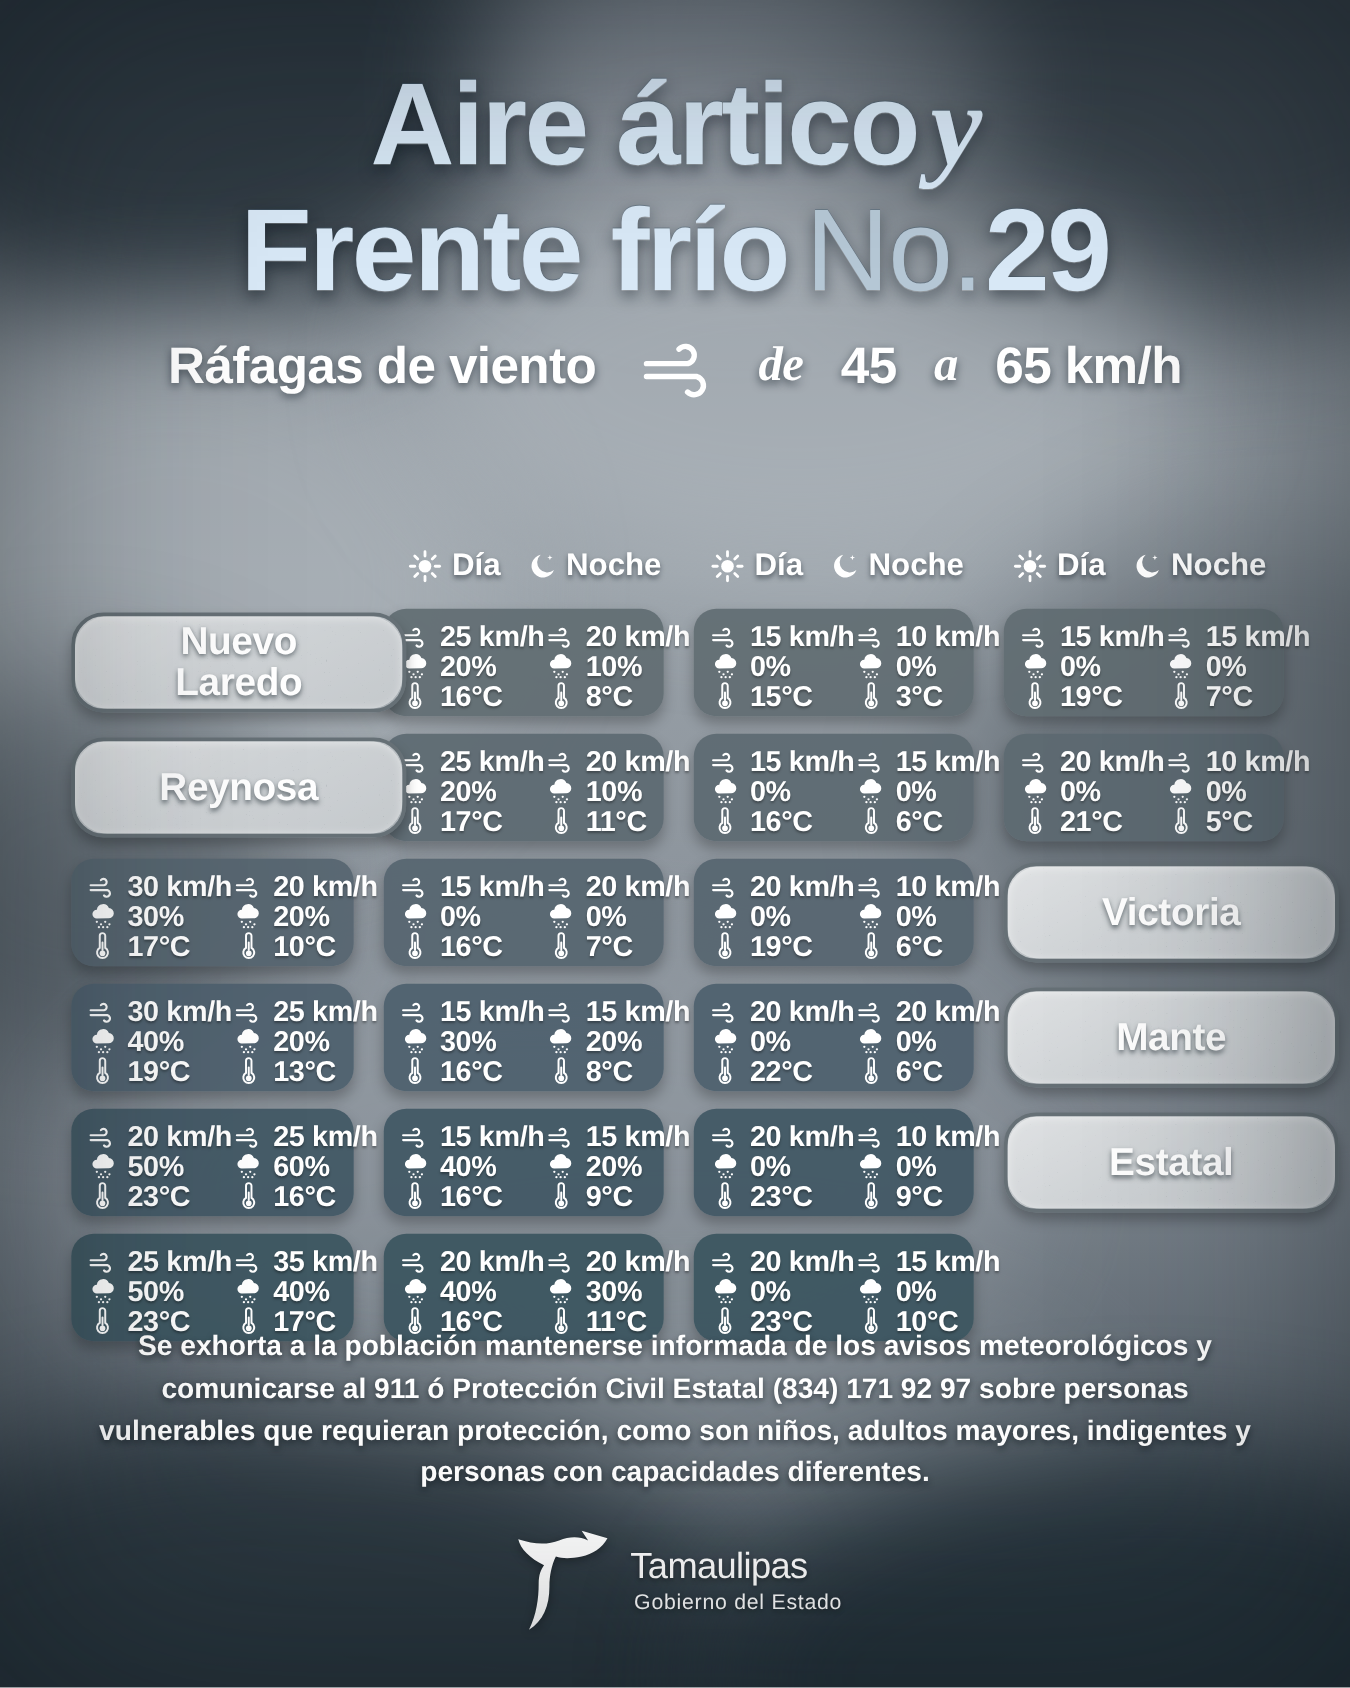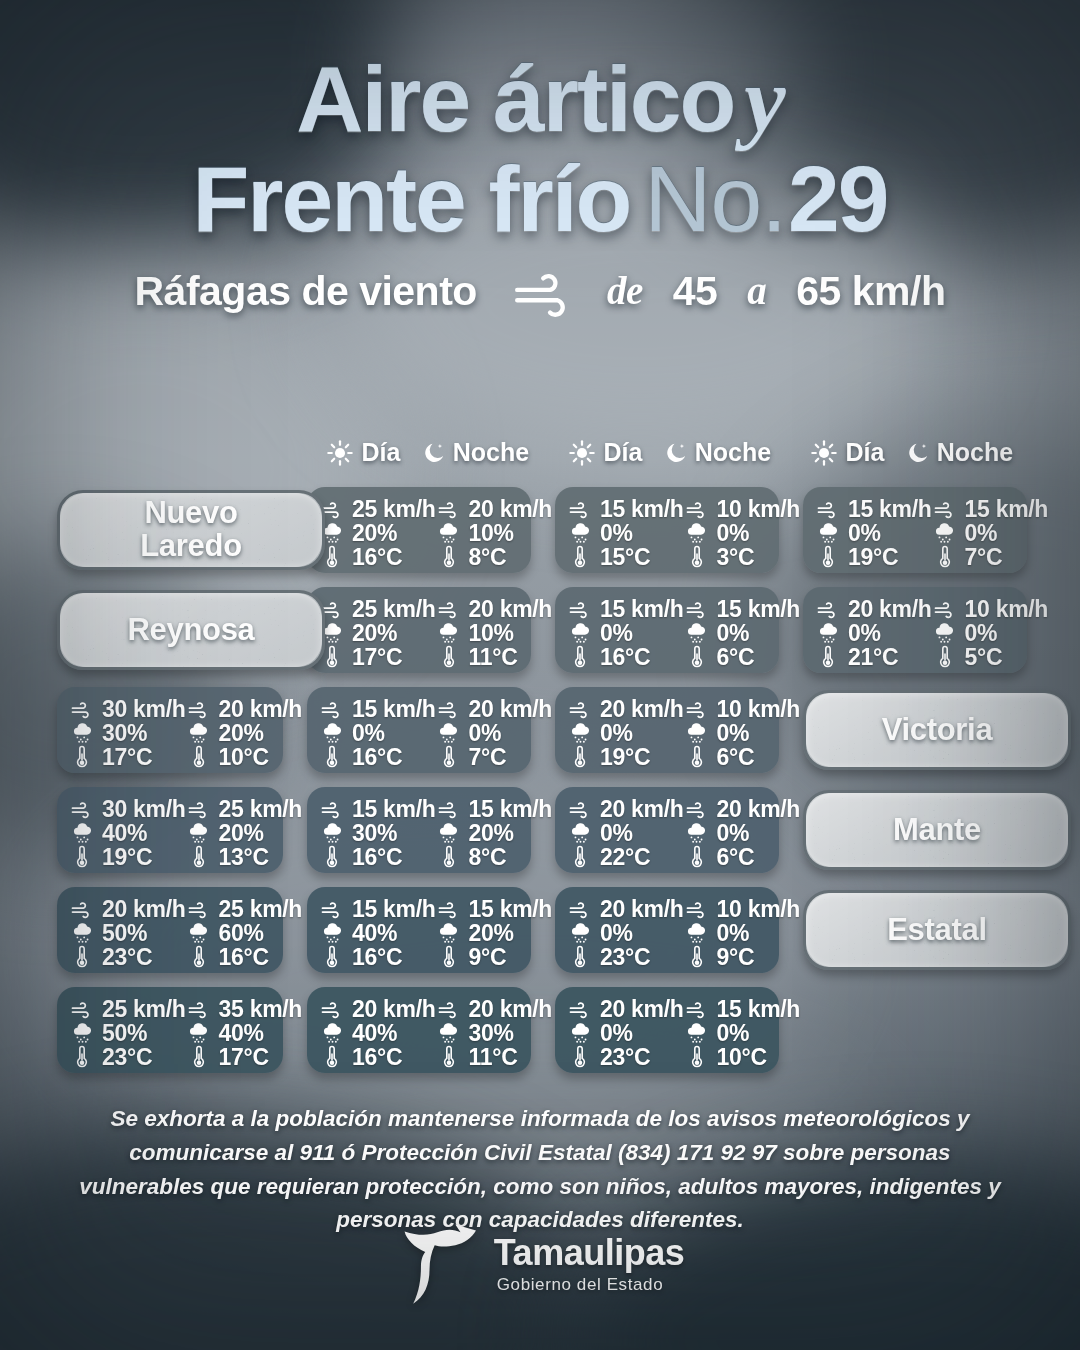--- a/index.html
+++ b/index.html
@@ -58,31 +58,31 @@
   .fc-col{flex:1;display:flex;flex-direction:column;justify-content:space-between;padding:2px 0;}
   .fc-line{display:flex;align-items:center;gap:7px;height:24px;}
   .fc-icon{width:26px;display:flex;align-items:center;justify-content:center;flex:0 0 26px;}
   .fc-icon svg{display:block;}
   .fc-val{font-size:23px;font-weight:700;color:#fff;letter-spacing:-0.3px;white-space:nowrap;
     text-shadow:0 1px 2px rgba(0,0,0,.35);}
 
   .grain{position:absolute;inset:0;width:100%;height:100%;opacity:.45;pointer-events:none;border-radius:inherit;}
 
   
-  .footer{position:absolute;left:78px;top:1102px;width:924px;text-align:center;font-style:italic;}
+  .footer{position:absolute;left:78px;top:1060px;width:924px;text-align:center;}
   .footer p{margin:0;color:#fff;font-size:22.5px;font-weight:600;line-height:1.5;
     text-shadow:0 2px 5px rgba(10,18,24,.6);}
   .footer .b{font-weight:800;}
 
   
   .logo{position:absolute;left:0;top:1222px;width:1080px;display:flex;align-items:center;justify-content:center;gap:12px;}
   .logo-glyph{display:flex;filter:drop-shadow(0 2px 4px rgba(0,0,0,.35));}
   .logo-text{display:flex;flex-direction:column;align-items:flex-start;color:#fff;
     text-shadow:0 2px 4px rgba(0,0,0,.4);}
-  .logo-name{font-size:36px;font-weight:700;letter-spacing:-0.5px;line-height:1;}
+  .logo-name{font-size:29px;font-weight:400;letter-spacing:-0.5px;line-height:1;}
   .logo-sub{font-size:17px;font-weight:500;letter-spacing:.6px;margin-top:4px;padding-left:3px;}
 </style>
 </head>
 <body>
 
 <div class="stage">
 
   <div>
     <div class="cloud" style="left:-140px;top:-160px;width:560px;height:420px;background:#232e36;opacity:.85"></div>
     <div class="cloud" style="left:640px;top:-140px;width:620px;height:400px;background:#2a343c;opacity:.8"></div>

